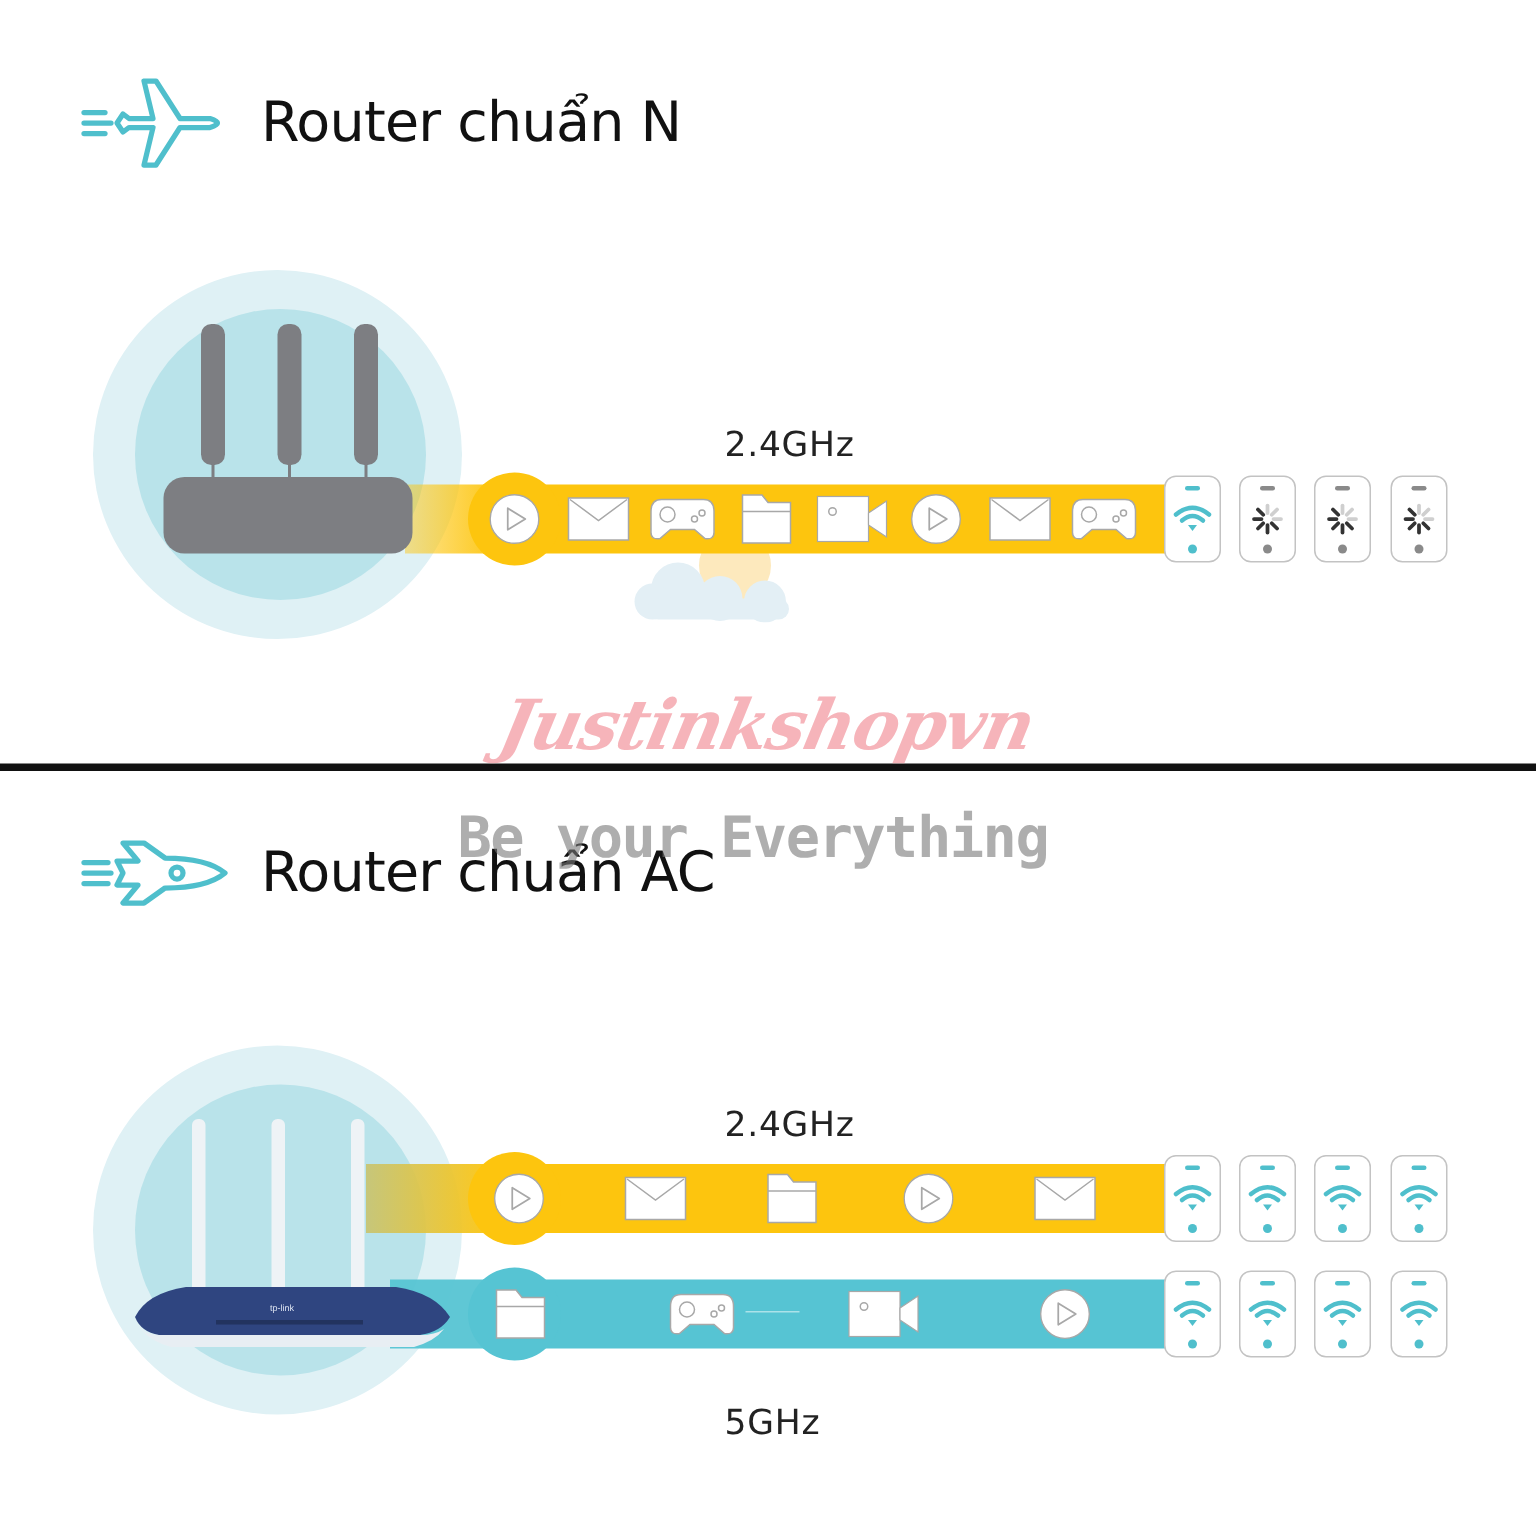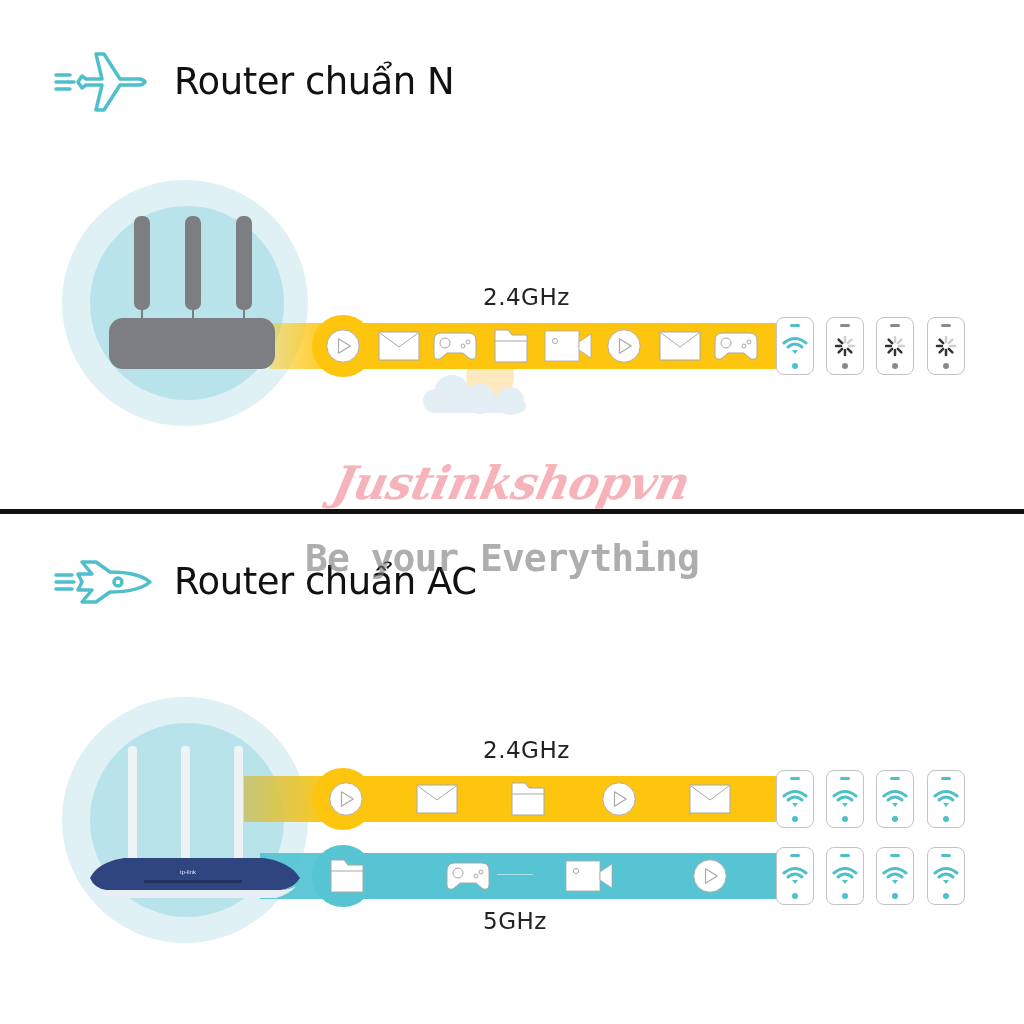--- a/index.html
+++ b/index.html
@@ -206,21 +206,21 @@
   </svg>
 </div>
 
 <div class="abs freq" style="left:483px;top:737px;">2.4GHz</div>
 <div class="abs band yellow" style="left:322px;top:776px;width:460px;"></div>
 <div class="abs node yellow" style="left:312px;top:768px;"></div>
 
 <div class="abs band teal" style="left:322px;top:853px;width:460px;"></div>
 <div class="abs node teal" style="left:312px;top:845px;"></div>
 <div class="abs" style="left:497px;top:874px;width:36px;height:1px;background:rgba(255,255,255,0.5);"></div>
-<div class="abs freq" style="left:483px;top:908px;">5GHz</div>
+<div class="abs freq" style="left:483px;top:936px;">5GHz</div>
 
 <div id="band-ac24-items">
     <div class="abs" style="left: 328px; top: 781px;"><svg width="36" height="36" viewBox="0 0 40 40">
         <circle cx="20" cy="20" r="18" fill="#fff" stroke="#a8a8a8" stroke-width="1"></circle>
         <path d="M15 12 L28 20 L15 28 Z" fill="none" stroke="#a8a8a8" stroke-width="1.3" stroke-linejoin="round"></path>
       </svg></div>
     <div class="abs" style="left: 416px; top: 784px;"><svg width="42" height="30" viewBox="0 0 42 30">
         <rect x="1" y="1" width="40" height="28" fill="#fff" stroke="#a8a8a8" stroke-width="1"></rect>
         <path d="M2 2 L21 16 L40 2" fill="none" stroke="#a8a8a8" stroke-width="1"></path>
       </svg></div>

